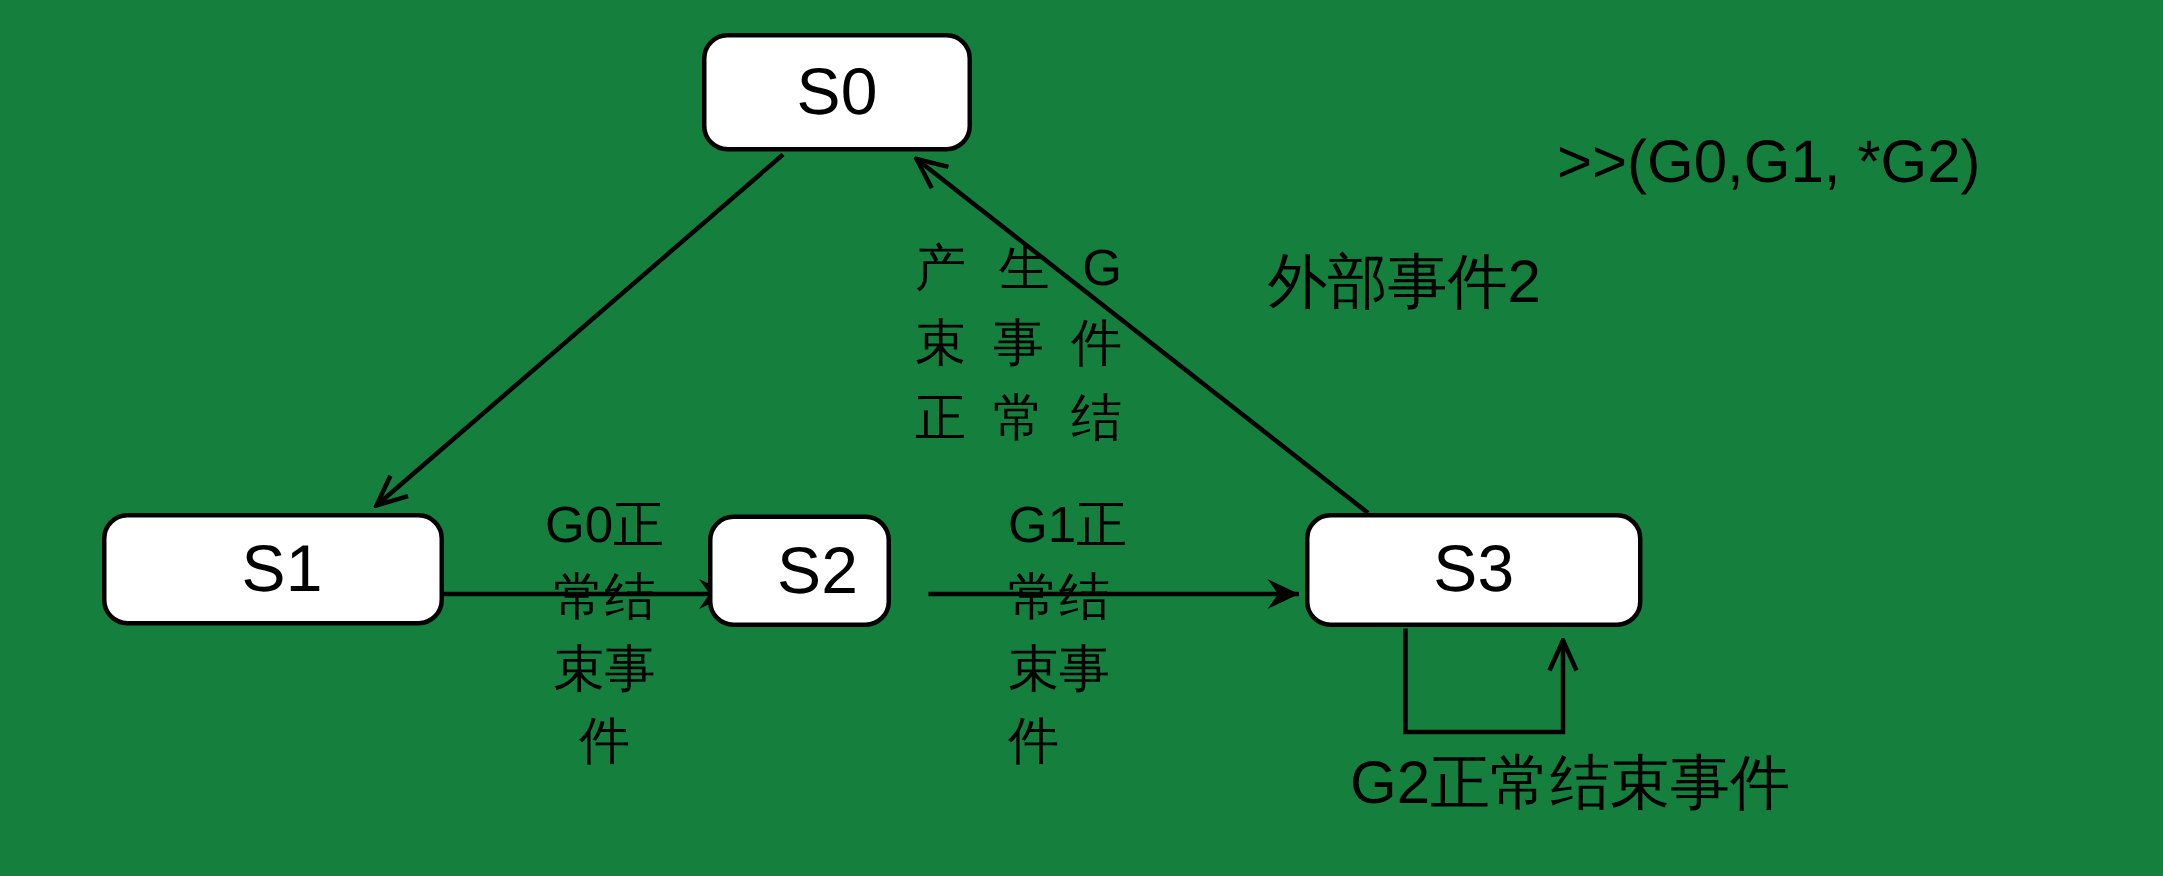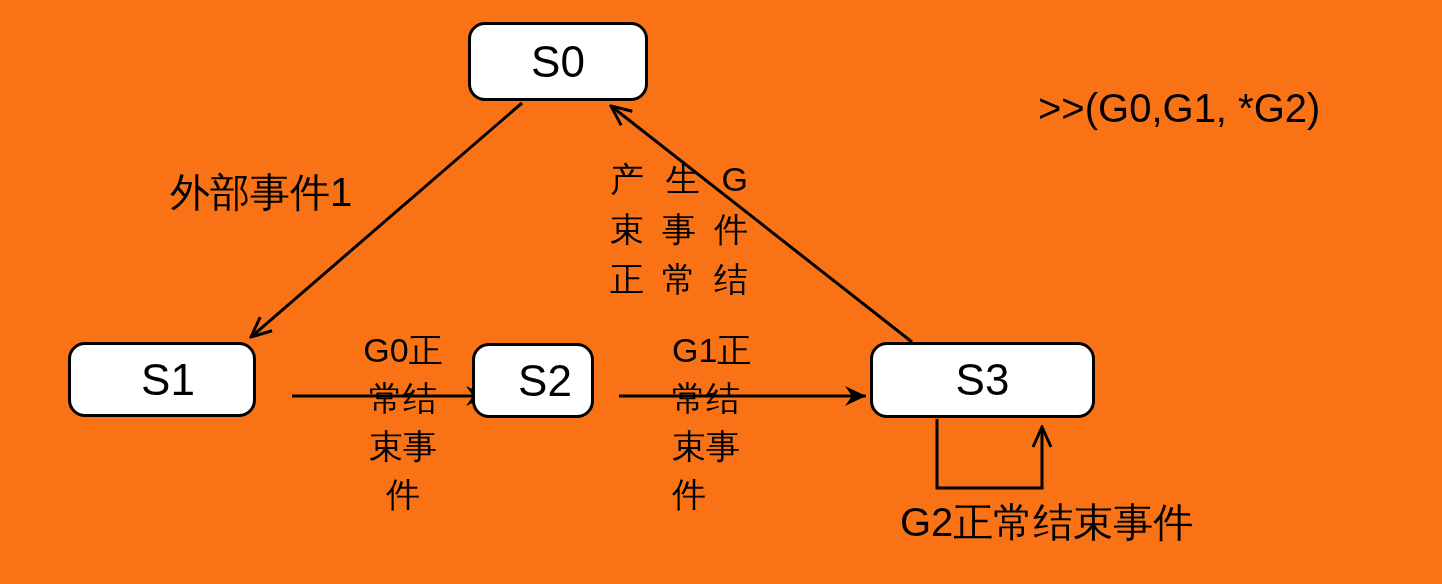--- a/index.html
+++ b/index.html
@@ -9,21 +9,21 @@
     width: 1442px;
     height: 584px;
     overflow: hidden;
     font-family: "Liberation Sans", "DejaVu Sans", sans-serif;
     color: #000000;
   }
   .canvas {
     position: relative;
     width: 1442px;
     height: 584px;
-    background: #f97316;
+    background: #15803d;
   }
   .svg-layer {
     position: absolute;
     left: 0;
     top: 0;
     width: 1442px;
     height: 584px;
   }
   
   .state {
@@ -32,21 +32,21 @@
     background: #ffffff;
     border: 3px solid #000000;
     border-radius: 17px;
     display: flex;
     align-items: center;
     justify-content: center;
     font-size: 44px;
     line-height: 1;
   }
   #state-s0 { left: 468px; top: 22px;  width: 180px; height: 79px; }
-  #state-s1 { left: 68px;  top: 342px; width: 188px; height: 75px; padding-left: 12px; }
+  #state-s1 { left: 68px;  top: 342px; width: 228px; height: 75px; padding-left: 12px; }
   #state-s2 { left: 472px; top: 343px; width: 122px; height: 75px; padding-left: 24px; }
   #state-s3 { left: 870px; top: 342px; width: 225px; height: 76px; }
   
   .lbl {
     position: absolute;
     white-space: nowrap;
     font-size: 40px;
     line-height: 1.1;
   }
   #lbl-ext1        { left: 170px;  top: 170px; }
@@ -91,22 +91,22 @@
   <div class="state" id="state-s1">
     <span>S1</span>
   </div>
   <div class="state" id="state-s2">
     <span>S2</span>
   </div>
   <div class="state" id="state-s3">
     <span>S3</span>
   </div>
 
-  <div class="lbl" id="lbl-ext1">外部事件1</div>
 
+  <div class="lbl" id="lbl-ext2">外部事件2</div>
 
   <div class="lbl" id="lbl-annotation">&gt;&gt;(G0,G1, *G2)</div>
 
   <div class="lbl" id="lbl-g2">G2正常结束事件</div>
 
   <div class="mlabel" id="lbl-produce">
     <div class="jline">产生G</div>
     <div class="jline">束事件</div>
     <div class="jline">正常结</div>
   </div>

